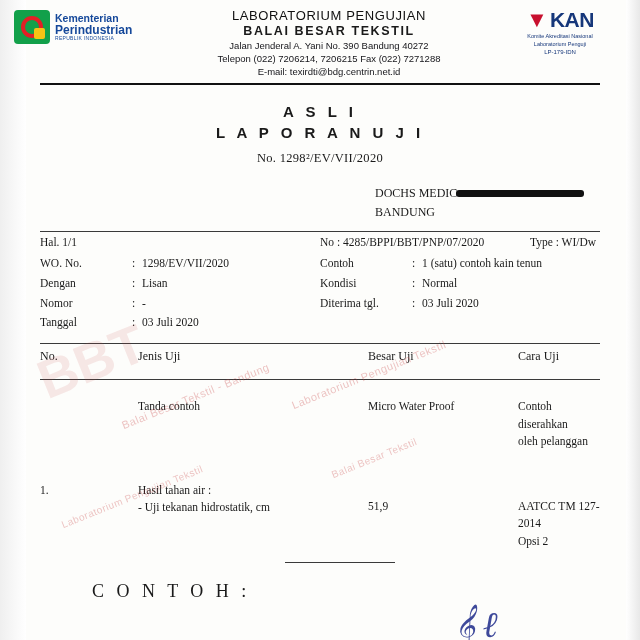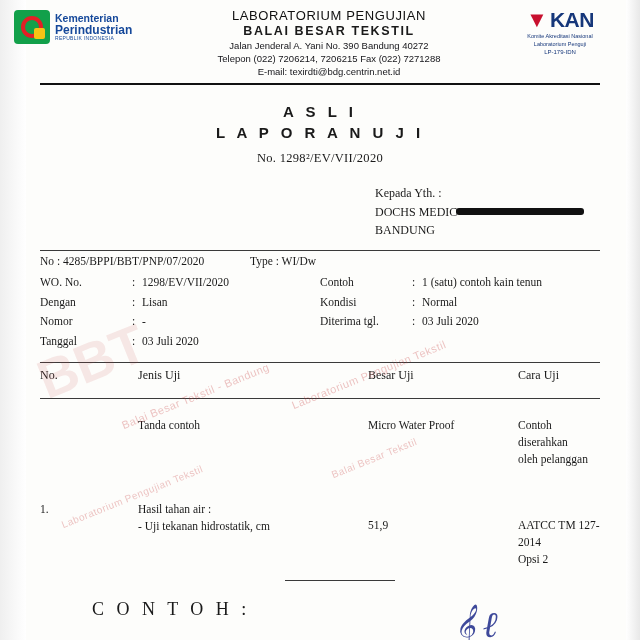--- a/index.html
+++ b/index.html
@@ -348,31 +348,31 @@
 
   <div class="rule-thick"></div>
 
   <div class="title-block">
     <div class="asli">A S L I</div>
     <div class="lap">L A P O R A N   U J I</div>
     <div class="nomor">No. 1298²/EV/VII/2020</div>
   </div>
 
   <div class="addressee">
-    <div>Kepada Yth. :</div>
     <div>
       <span>DOCHS MEDIC</span>
       <span class="redact"></span>
     </div>
     <div>BANDUNG</div>
   </div>
 
   <div class="sep"></div>
 
   <div class="hal">
+    <div class="left">Hal. 1/1</div>
     <div class="right">
       <span style="width:210px">No : 4285/BPPI/BBT/PNP/07/2020</span>
       <span>Type : WI/Dw</span>
     </div>
   </div>
 
   <div class="meta">
     <div class="meta-col">
       <div class="meta-row">
         <span class="k">WO. No.</span>

